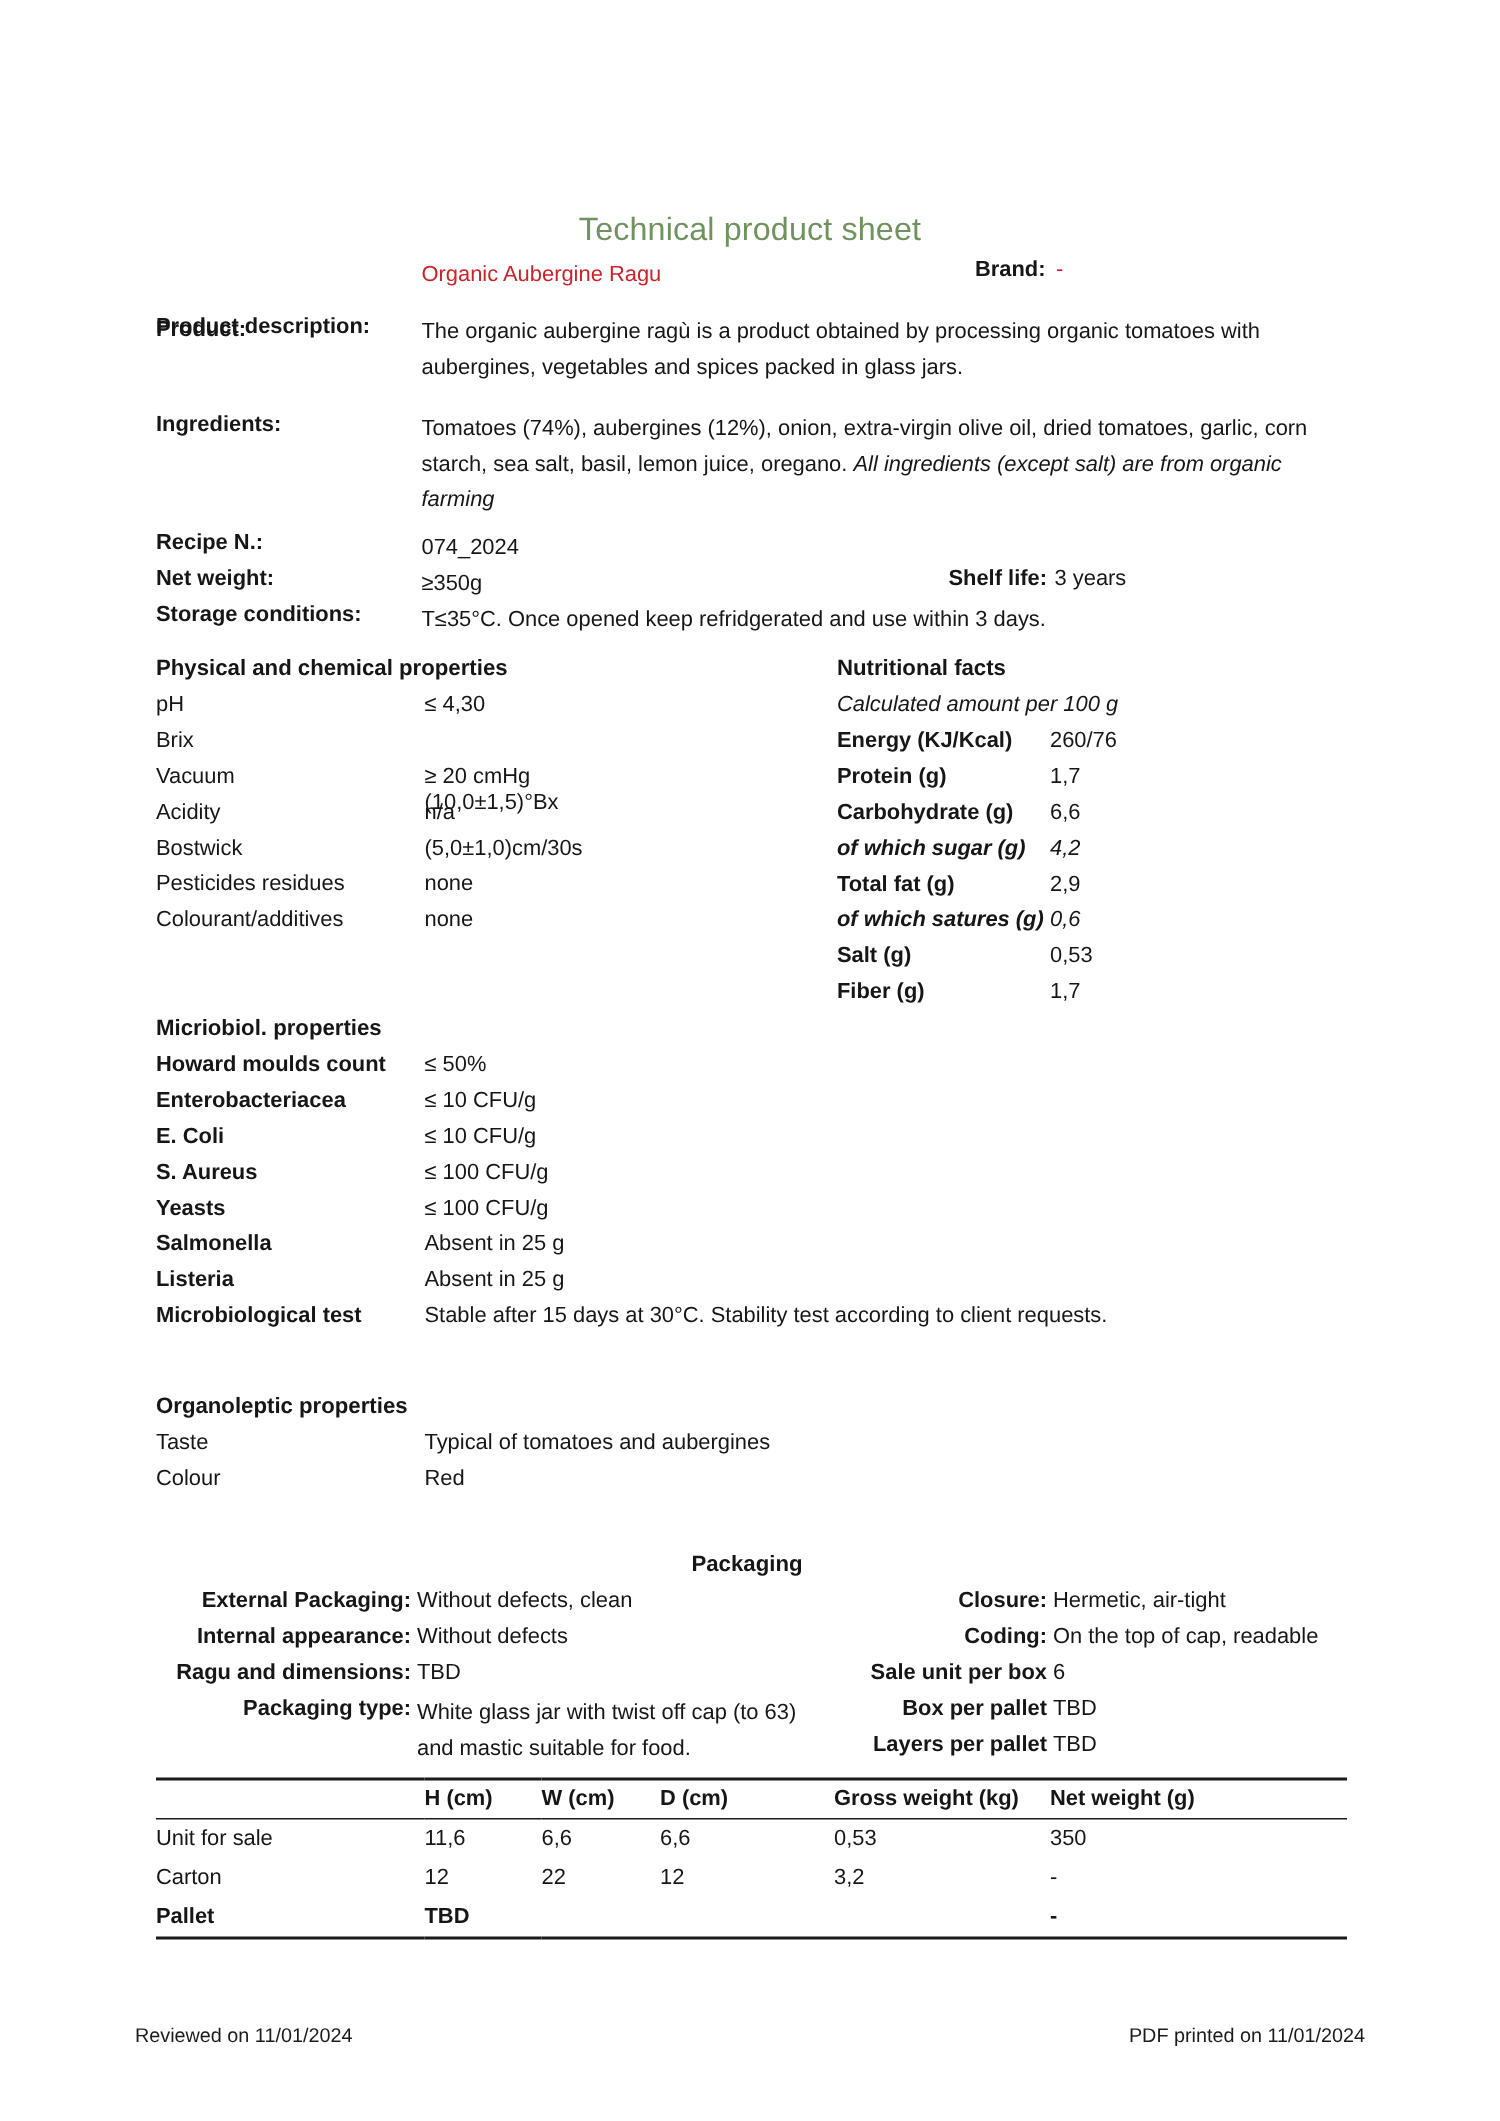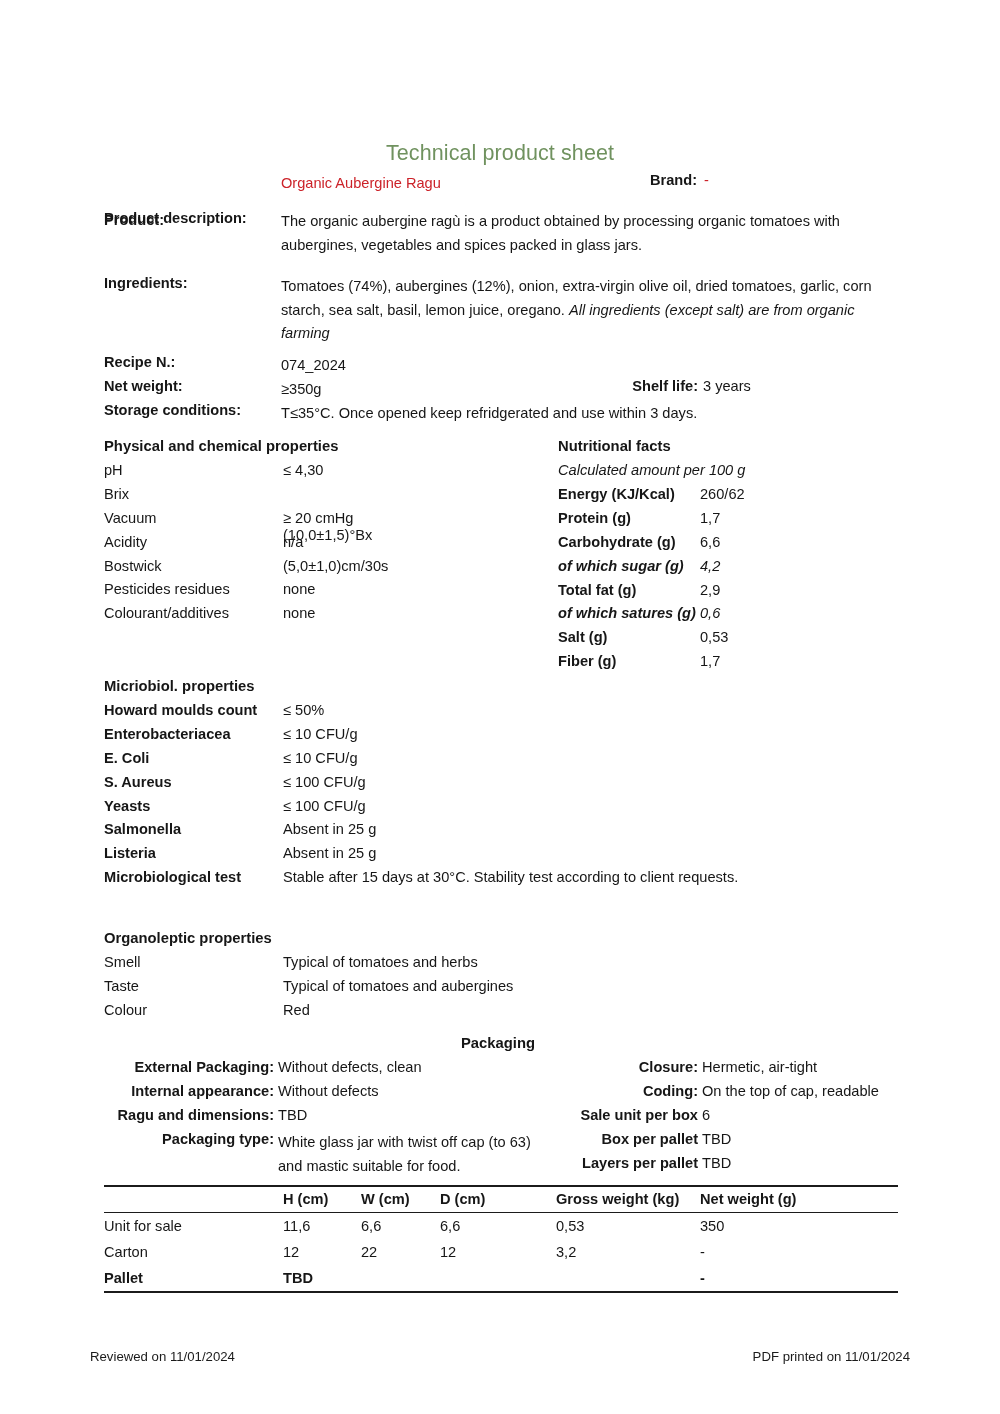--- a/index.html
+++ b/index.html
@@ -169,21 +169,21 @@
         <span class="pl">Colourant/additives</span>
         <span class="pv" style="left: 179px;">none</span>
       </div>
     </div>
 
   <div class="sec-head" style="left:558px; top:438px;">Nutritional facts</div>
   <div class="ital" style="position:absolute; left:558px; top:462px; font-size:14.6px;">Calculated amount per 100 g</div>
   <div class="plist" id="nutrition-list" style="left:558px; top:486px; width:340px;">
       <div class="pr">
         <span class="pl bold">Energy (KJ/Kcal)</span>
-        <span class="pv" style="left: 142px;">260/62</span>
+        <span class="pv" style="left: 142px;">260/76</span>
       </div>
       <div class="pr">
         <span class="pl bold">Protein (g)</span>
         <span class="pv" style="left: 142px;">1,7</span>
       </div>
       <div class="pr">
         <span class="pl bold">Carbohydrate (g)</span>
         <span class="pv" style="left: 142px;">6,6</span>
       </div>
       <div class="pr">
@@ -239,24 +239,20 @@
         <span class="pv" style="left: 179px;">Absent in 25 g</span>
       </div>
       <div class="pr">
         <span class="pl bold">Microbiological test</span>
         <span class="pv" style="left: 179px;">Stable after 15 days at 30°C. Stability test according to client requests.</span>
       </div>
     </div>
 
   <div class="sec-head" style="left:104px; top:930px;">Organoleptic properties</div>
   <div class="plist" id="organoleptic-list" style="left:104px; top:954px; width:600px;">
-      <div class="pr">
-        <span class="pl">Smell</span>
-        <span class="pv" style="left: 179px;">Typical of tomatoes and herbs</span>
-      </div>
       <div class="pr">
         <span class="pl">Taste</span>
         <span class="pv" style="left: 179px;">Typical of tomatoes and aubergines</span>
       </div>
       <div class="pr">
         <span class="pl">Colour</span>
         <span class="pv" style="left: 179px;">Red</span>
       </div>
     </div>
 

